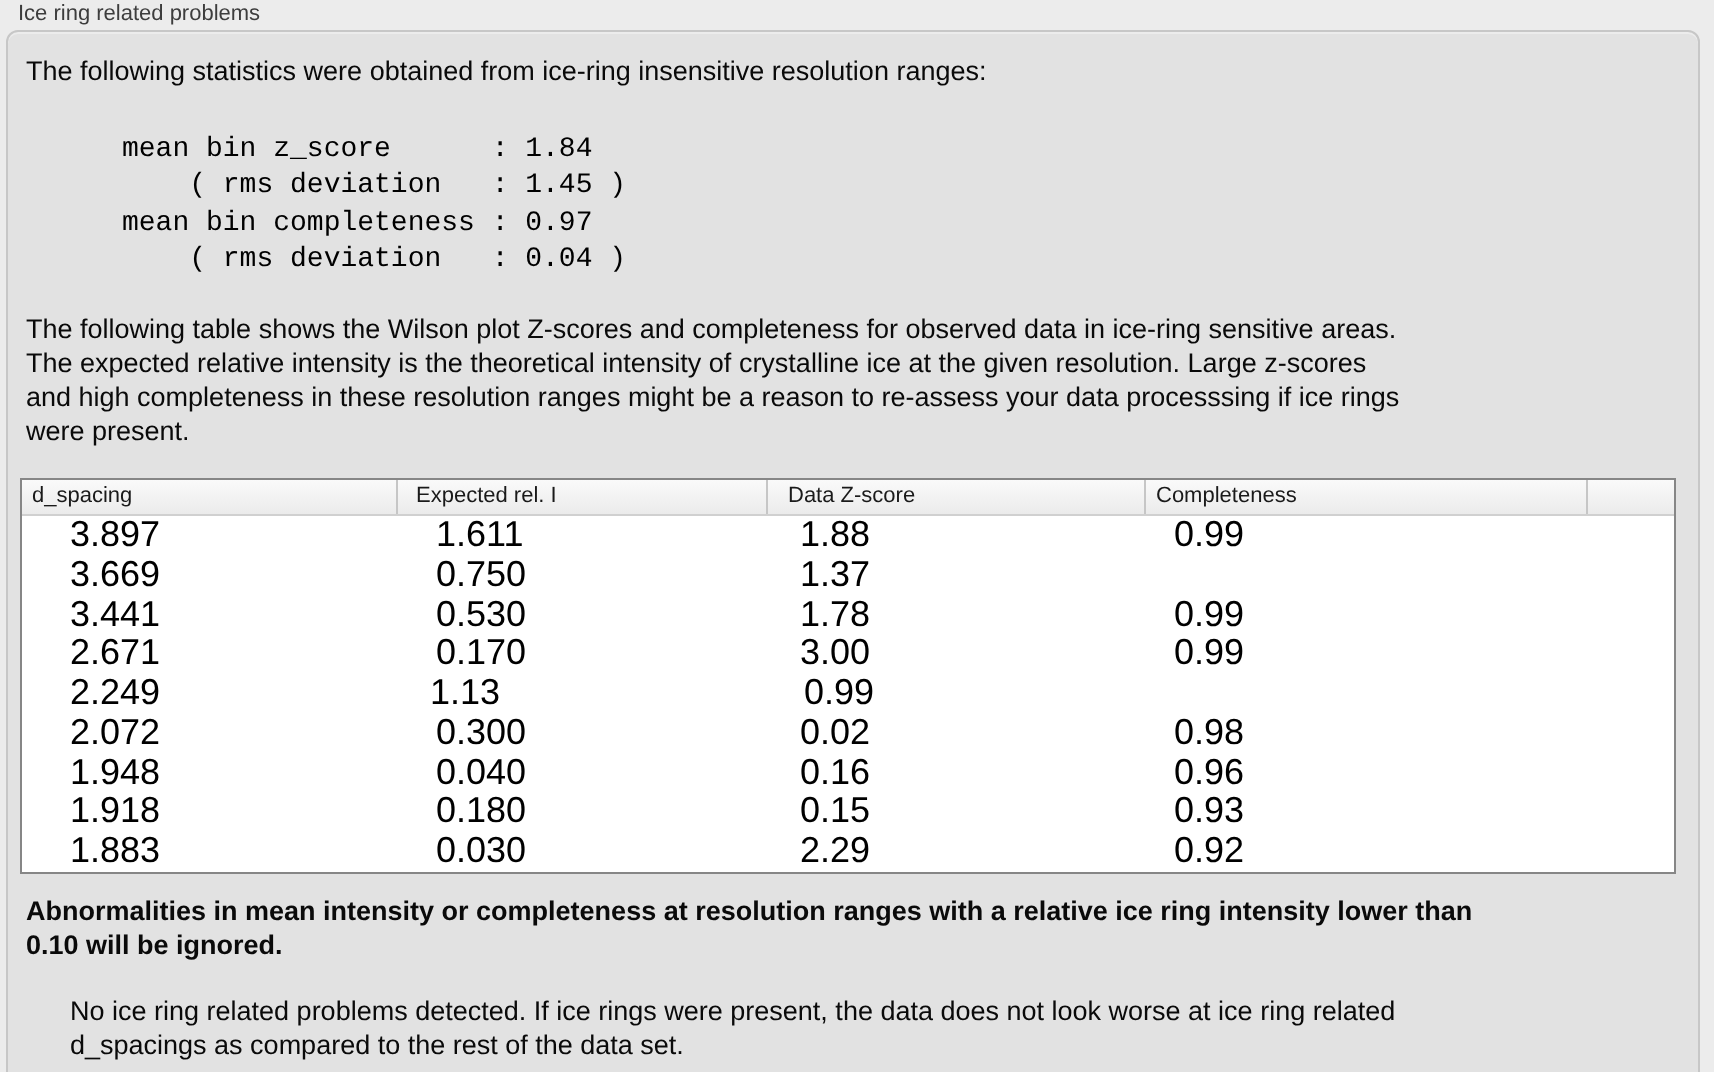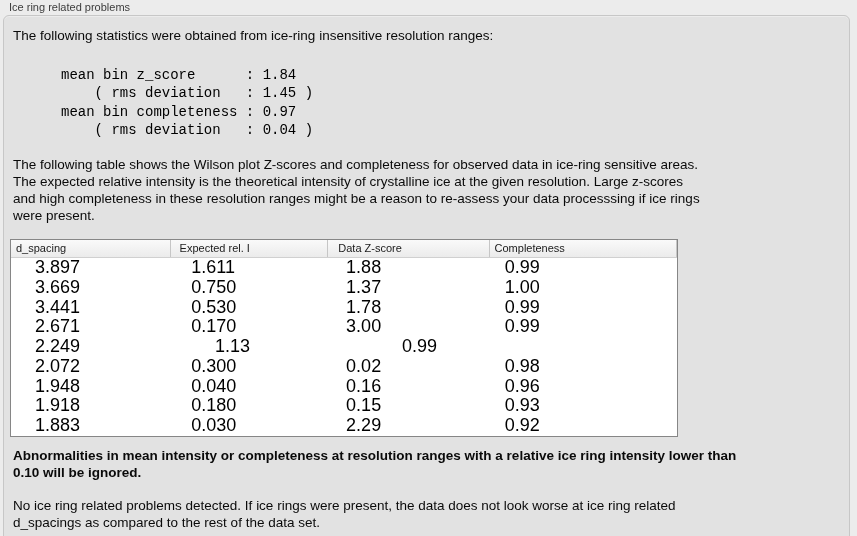--- a/index.html
+++ b/index.html
@@ -20,29 +20,29 @@
     box-shadow:inset 0 1px 0 rgba(255,255,255,0.35);
   }
   .para{
     position:absolute;left:9px;margin:0;
     font-size:13.5px;line-height:17px;color:#0a0a0a;
     white-space:pre-line;
   }
   .p-intro{top:11px;}
   .p-desc{top:140px;}
   .p-ignore{top:431px;font-weight:bold;}
-  .p-conclusion{top:481px;}
+  .p-conclusion{top:481px;margin-left:22px;}
   .stats-pre{
     position:absolute;left:46px;top:39px;margin:11px;
     font-family:"Liberation Mono","DejaVu Sans Mono",monospace;
     font-size:14px;line-height:18.3px;color:#000;
     white-space:pre;
   }
   .listbox{
-    position:absolute;left:6px;top:223px;width:668px;height:198px;
+    position:absolute;left:6px;top:223px;width:828px;height:198px;
     box-sizing:border-box;
     background:#ffffff;border:1px solid #868686;
   }
   .thead{
     display:flex;height:18px;box-sizing:border-box;
     background:linear-gradient(to bottom,#fafafa,#ebebeb);
     border-bottom:1px solid #d0d0d0;
   }
   .hcell{
     box-sizing:border-box;height:100%;
@@ -99,21 +99,20 @@
           <div class="cell c0">3.897</div>
           <div class="cell c1">1.611</div>
           <div class="cell c2">1.88</div>
           <div class="cell c3">0.99</div>
           <div class="cell c4"></div>
         </div>
         <div class="trow">
           <div class="cell c0">3.669</div>
           <div class="cell c1">0.750</div>
           <div class="cell c2">1.37</div>
-          <div class="cell c3">1.00</div>
           <div class="cell c4"></div>
         </div>
         <div class="trow">
           <div class="cell c0">3.441</div>
           <div class="cell c1">0.530</div>
           <div class="cell c2">1.78</div>
           <div class="cell c3">0.99</div>
           <div class="cell c4"></div>
         </div>
         <div class="trow">

